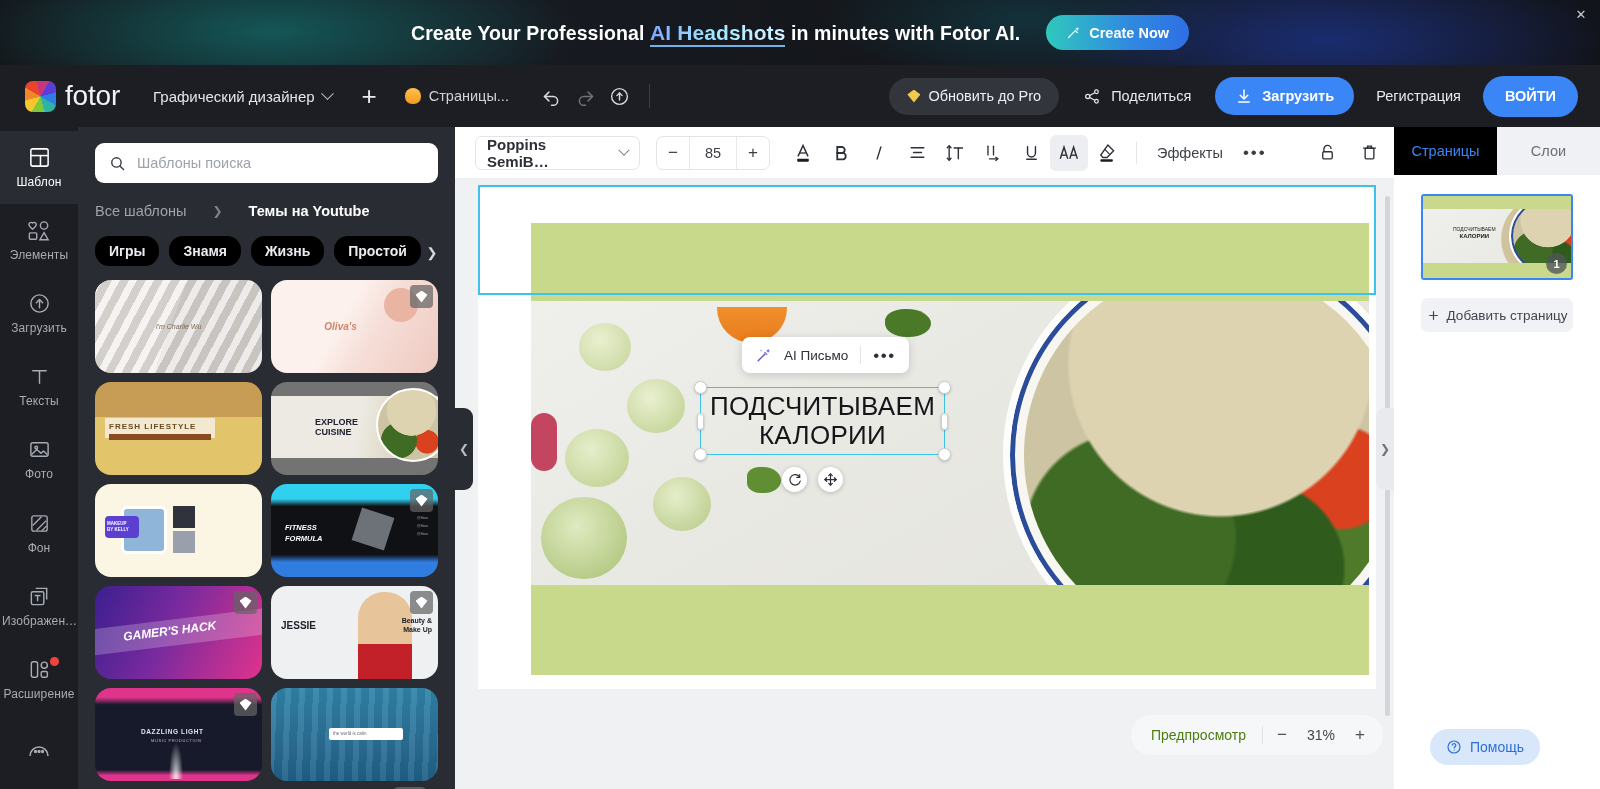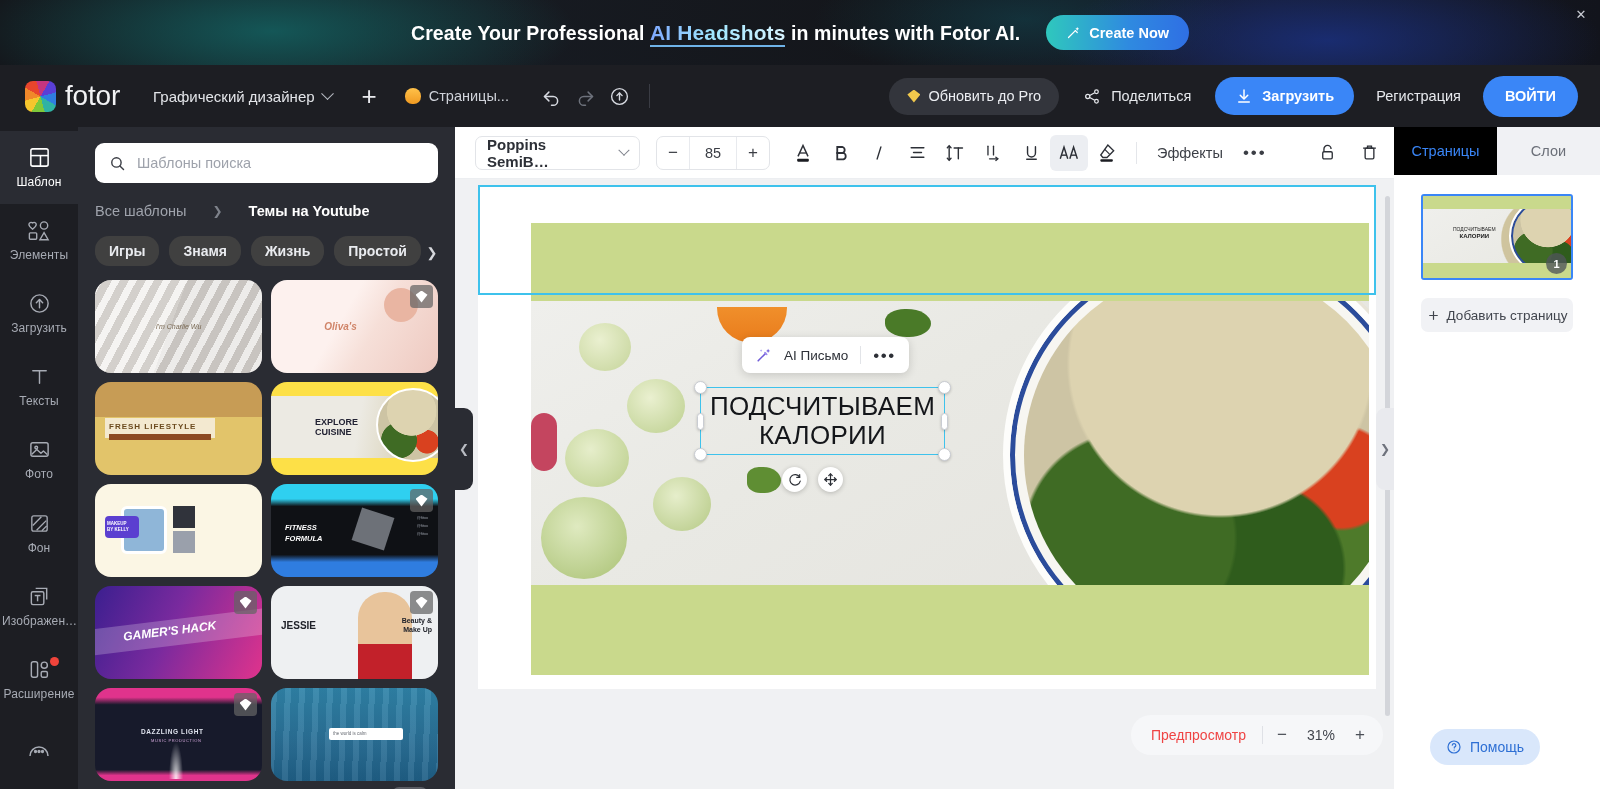--- a/index.html
+++ b/index.html
@@ -107,21 +107,21 @@
     display:flex; align-items:center; gap:11px; padding:0 14px;
   }
   .search-input { border:none; outline:none; font-size:14.5px; color:#3b3e45; width:100%; font-family:inherit; background:transparent; }
   .search-input::placeholder { color:#9ea2ab; }
   .crumbs { display:flex; align-items:center; gap:26px; margin:20px 0 0 17px; font-size:14.5px; }
   .crumb-a { color:#9fa3ac; cursor:pointer; }
   .crumb-sep { color:#7e828b; font-size:12px; }
   .crumb-b { color:#fff; font-weight:bold; cursor:pointer; }
   .chips { display:flex; gap:10px; margin:17px 0 0 17px; position:relative; width:346px; overflow:hidden; }
   .chip {
-    background:#404040; color:#e9ebef; font-size:14px; font-weight:bold;
+    background:#000000; color:#e9ebef; font-size:14px; font-weight:bold;
     border-radius:14px; padding:7px 14px; white-space:nowrap; cursor:pointer;
   }
   .chips-next {
     position:absolute; right:0; top:0; height:33px; width:18px; background:#2a2c33;
     display:flex; align-items:center; justify-content:center; color:#d6d8dd; font-size:13px; cursor:pointer;
   }
   .grid { margin:14px 0 0 17px; width:344px; display:flex; flex-wrap:wrap; gap:9px; }
   .card {
     width:167px; height:93px; border-radius:16px; overflow:hidden; position:relative; cursor:pointer;
     background:#444; display:flex; align-items:center; justify-content:center;
@@ -229,21 +229,21 @@
   .rnd-btn {
     width:25px; height:25px; border-radius:50%; background:#fff; display:flex; align-items:center;
     justify-content:center; box-shadow:0 1px 5px rgba(0,0,0,.22); cursor:pointer; color:#2d3037;
   }
 
   
   .zoom-bar {
     position:absolute; left:676px; top:536px; height:40px; background:#f6f7f9; border-radius:20px;
     display:flex; align-items:center; padding:0 8px; gap:4px; z-index:6;
   }
-  .zb-text { font-size:14px; color:#ef4444; padding:0 12px; cursor:pointer; }
+  .zb-text { font-size:14px; color:#4d7c0f; padding:0 12px; cursor:pointer; }
   .zb-div { width:1px; height:18px; background:#dfe1e6; }
   .zb-btn { width:30px; height:30px; display:flex; align-items:center; justify-content:center; color:#4b4f57; font-size:17px; cursor:pointer; }
   .zb-val { font-size:14px; color:#41454d; min-width:40px; text-align:center; }
 
   .v-scroll {
     position:absolute; left:1385px; top:196px; width:5px; height:520px; background:#d3d5da; border-radius:3px; cursor:pointer;
   }
 
   
   .right { position:absolute; left:1394px; top:127px; width:206px; height:662px; background:#fff; }
@@ -531,21 +531,21 @@
             <i></i>
           </div>
       </div>
 
       <div class="card" style="background:linear-gradient(180deg,#c79c55 0 38%,#e2c46a 38% 100%);">
         <div style="position:absolute;left:10px;top:36px;width:110px;height:20px;background:#f3e9d0;"></div>
         <div style="position:absolute;left:14px;top:40px;font-size:8px;font-weight:bold;letter-spacing:1px;color:#6b4a1e;">FRESH LIFESTYLE</div>
         <div style="position:absolute;left:14px;top:52px;width:102px;height:6px;background:#8c4a22;"></div>
       </div>
 
-      <div class="card" style="background:#fde047;">
+      <div class="card" style="background:#737373;">
         <div style="position:absolute;left:0;top:14px;right:0;height:62px;background:linear-gradient(100deg,#eceae3 0 52%,#cfc49e 100%);"></div>
         <div style="position:absolute;right:-12px;top:6px;width:74px;height:74px;border-radius:50%;background:radial-gradient(circle at 48% 30%,#ddd3b0 0 40%,transparent 41%),radial-gradient(circle at 30% 72%,#3f6b24 0 25%,transparent 26%),radial-gradient(circle at 70% 74%,#d9411f 0 16%,transparent 17%),#cdc4a4;border:2px solid #fff;"></div>
         <div style="position:absolute;left:44px;top:36px;font-size:9px;font-weight:bold;color:#223;line-height:1.1;">EXPLORE<br>CUISINE</div>
       </div>
 
       <div class="card" style="background:#fbf6e4;">
         <div style="position:absolute;left:26px;top:22px;width:46px;height:48px;border-radius:6px;background:#8fb6d8;border:3px solid #fff;"></div>
         <div style="position:absolute;left:10px;top:32px;width:34px;height:22px;border-radius:4px;background:#5b3fd0;"></div>
         <div style="position:absolute;left:12px;top:37px;font-size:4.5px;color:#fff;font-weight:bold;line-height:1.3;">MAKEUP<br>BY KELLY</div>
         <div style="position:absolute;left:78px;top:22px;width:22px;height:22px;background:#30333b;"></div>

